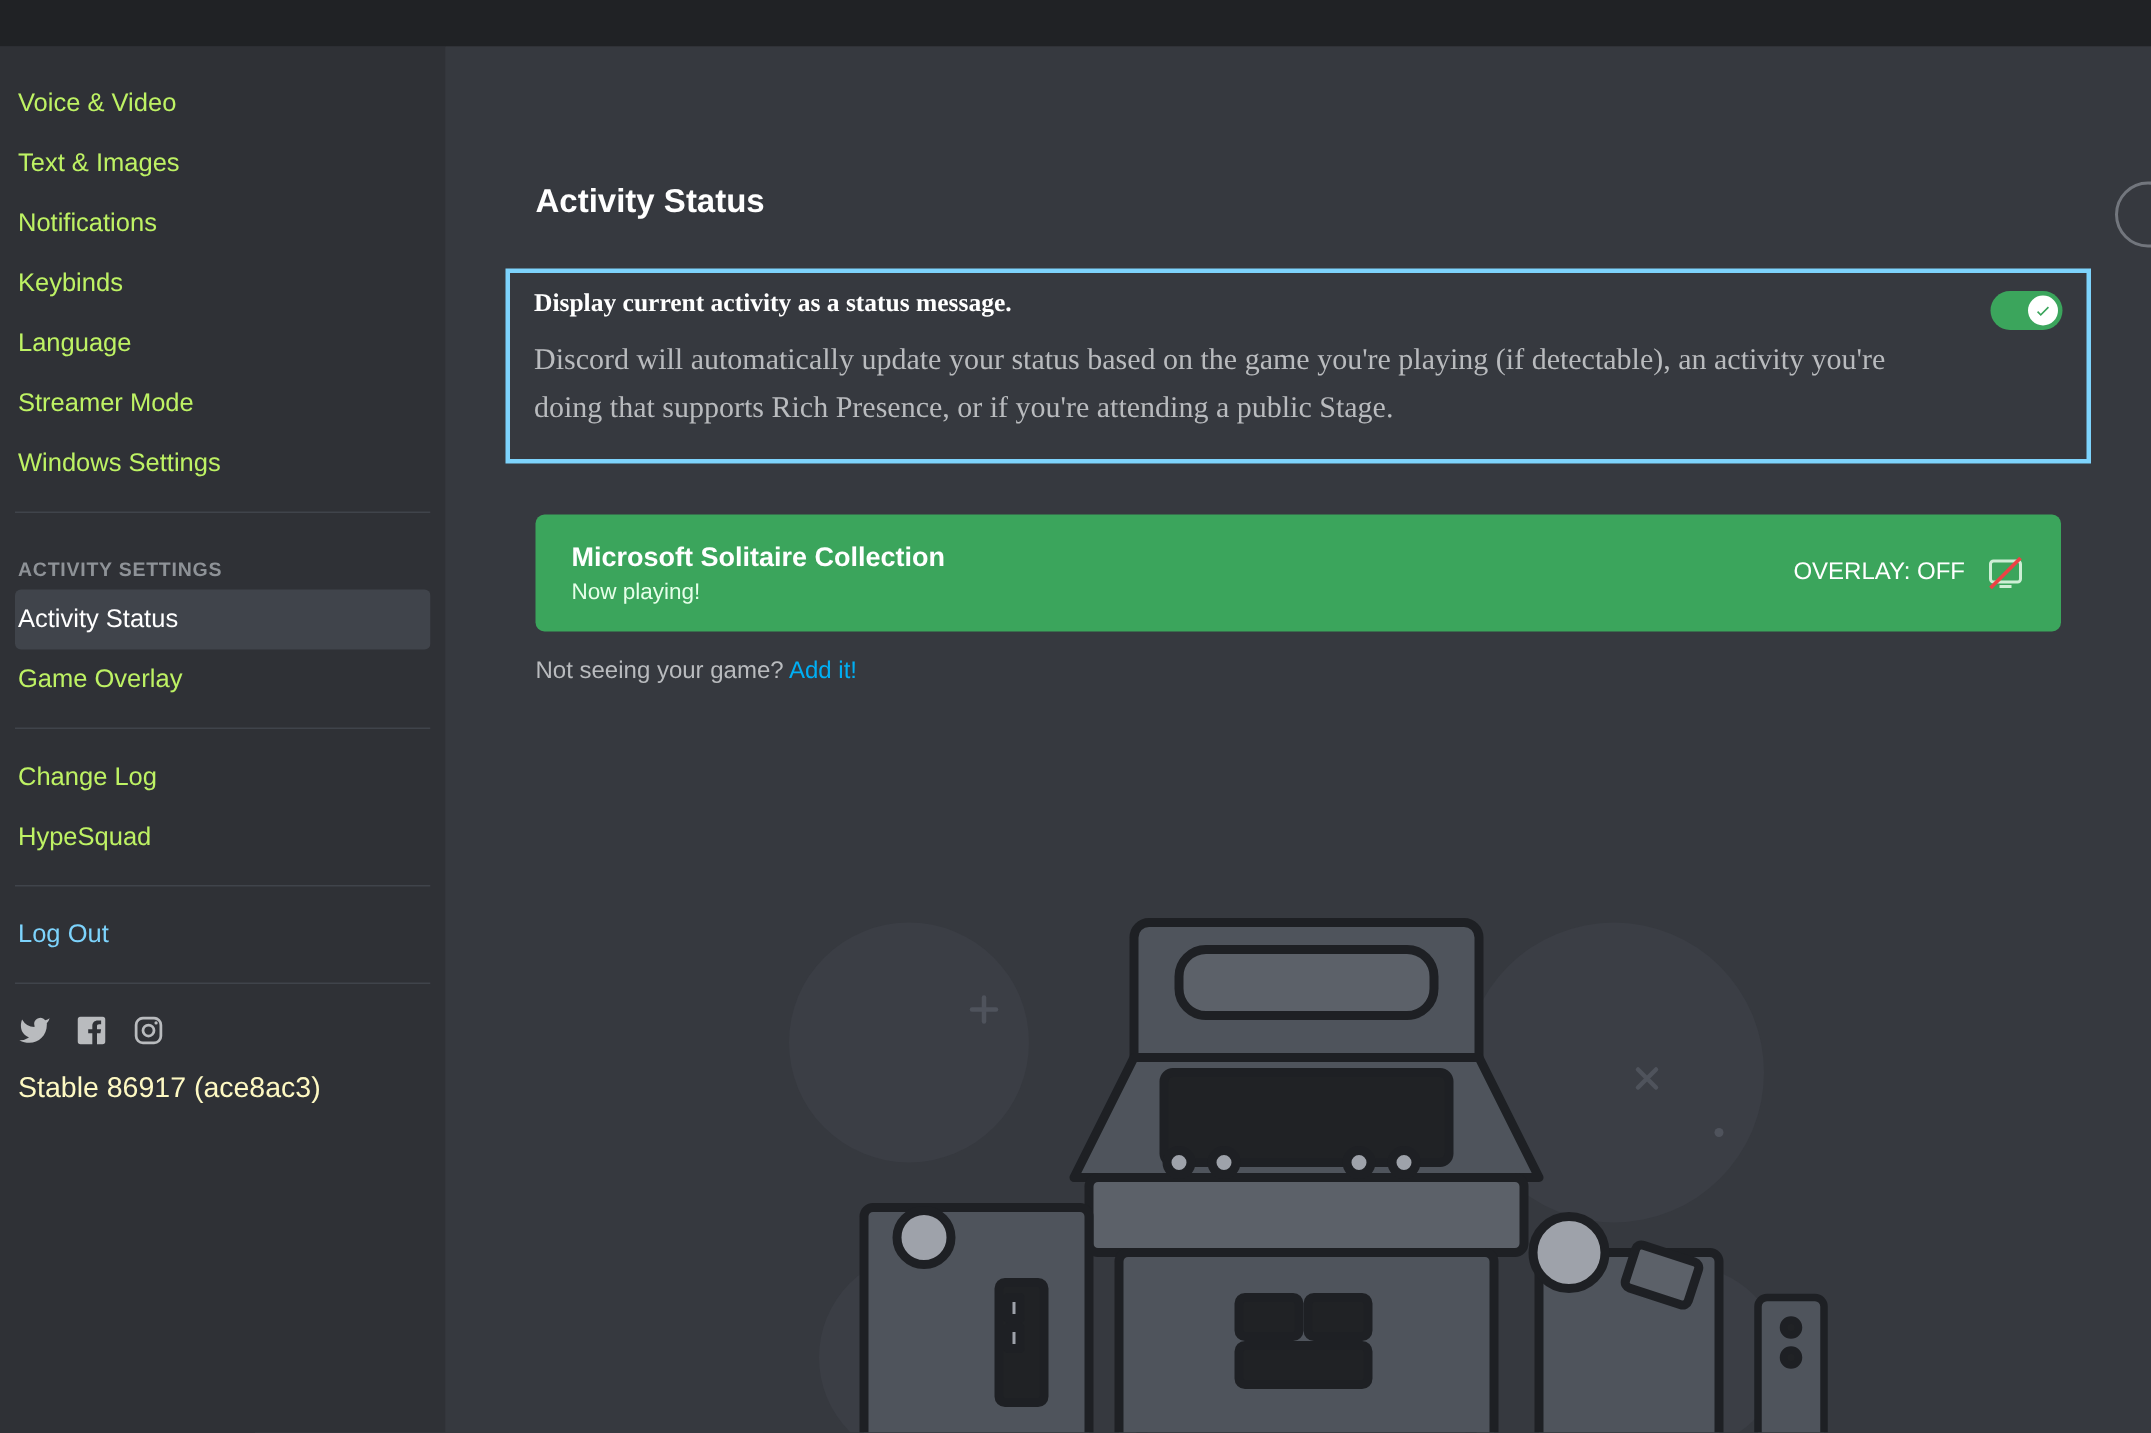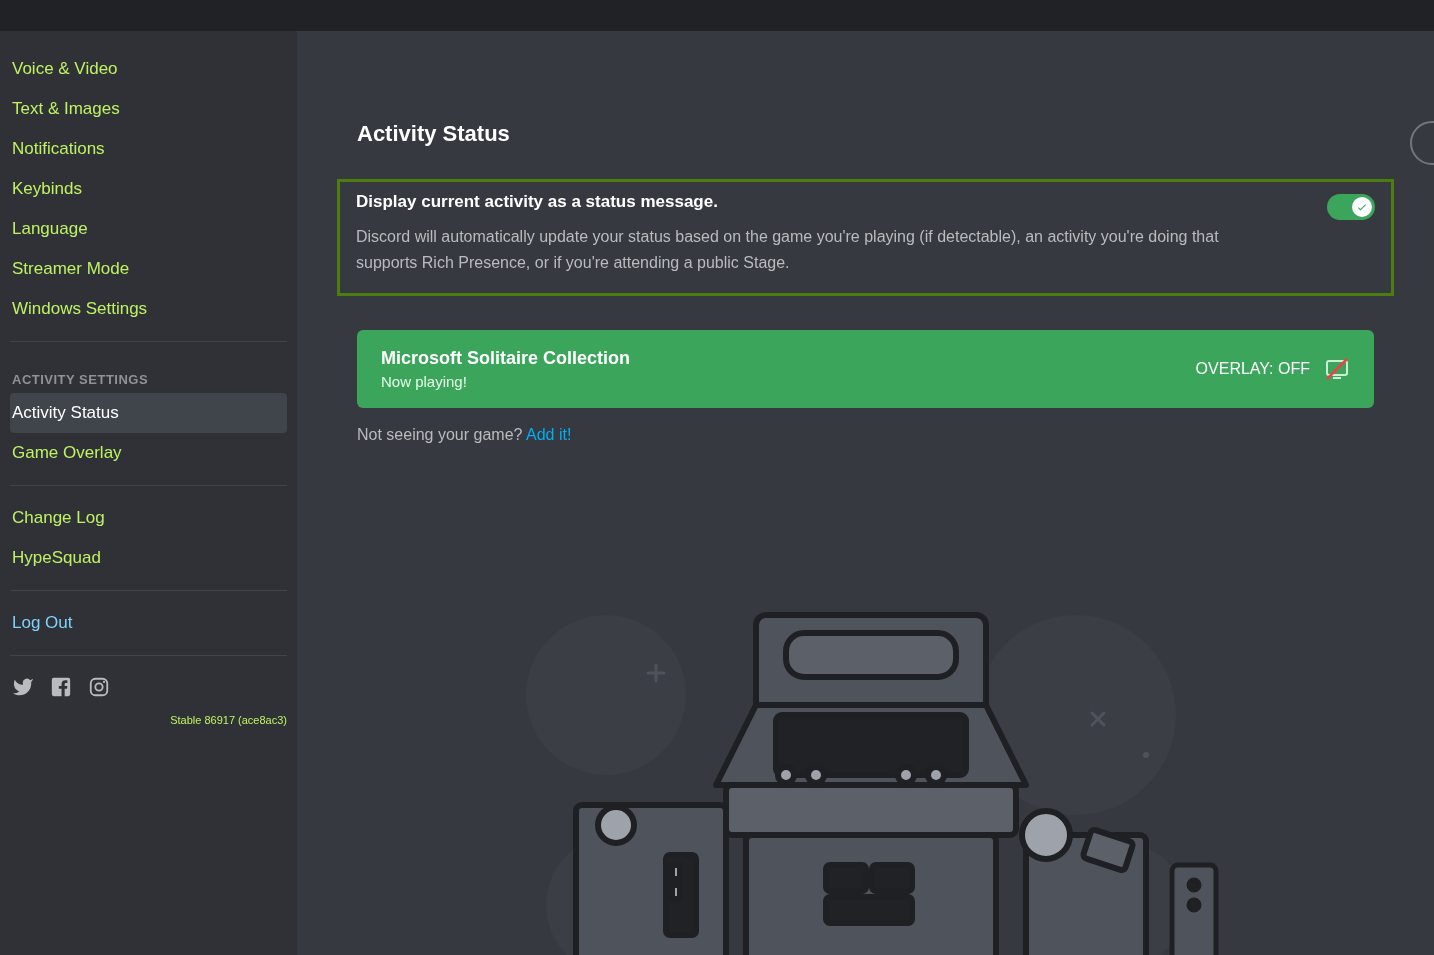--- a/index.html
+++ b/index.html
@@ -8,27 +8,27 @@
   .main { display:flex; height:calc(100% - 31px); }
   .sidebar { width:297px; background:#2f3136; padding:0 10px 0 10px; display:flex; flex-direction:column; }
   .side-scroll { flex:1; overflow:hidden; }
   .side-item { color:#bef264; font-size:17px; padding:10px 8px 10px 2px; border-radius:4px; cursor:pointer; }
   .side-item.selected { background:#40444b; color:#fff; }
   .side-header { color:#8e9297; font-size:13px; font-weight:700; letter-spacing:.5px; padding:18px 0 6px 2px; }
   .divider { height:1px; background:#40444b; margin:12px 0; }
   .logout { color:#7dd3fc; }
   .socials { display:flex; gap:16px; padding:8px 0 12px 2px; color:#b9bbbe; }
   .socials svg { width:22px; height:22px; fill:#b9bbbe; }
-  .version { color:#bef264; font-size:11px; padding-left:2px;text-align:right; }
+  .version { color:#fef9c3; font-size:19px; padding-left:2px; }
   .content { flex:1; background:#36393f; position:relative; padding:90px 60px 0 60px; overflow:hidden; }
   .page-title { color:#fff; font-size:22px; font-weight:700; margin-bottom:32px; }
-  .highlight-box { border:3px solid #4d7c0f; padding:10px 16px 18px 16px; margin-left:-20px; margin-right:-20px; margin-bottom:34px;}
+  .highlight-box { border:3px solid #7dd3fc; padding:10px 16px 18px 16px; margin-left:-20px; margin-right:-20px; margin-bottom:34px;font-family:Liberation Serif, serif;}
   .setting-row { display:flex; align-items:flex-start; justify-content:space-between; gap:20px; }
   .setting-label { color:#fff; font-size:17px; font-weight:600; margin-bottom:12px; }
-  .setting-desc { color:#b9bbbe; font-size:16px; line-height:1.6; max-width:920px; }
+  .setting-desc { color:#b9bbbe; font-size:20px; line-height:1.6; max-width:920px; }
   .toggle { width:48px; height:26px; background:#3ba55c; border-radius:14px; position:relative; flex-shrink:0; margin-top:2px;}
   .toggle-knob { width:20px; height:20px; background:#fff; border-radius:50%; position:absolute; top:3px; right:3px; display:flex; align-items:center; justify-content:center; }
   .toggle-knob svg { width:12px; height:12px; }
   .game-card { background:#3ba55c; border-radius:6px; padding:18px 24px; display:flex; align-items:center; justify-content:space-between; margin-bottom:18px;}
   .game-left .game-name { color:#fff; font-size:18px; font-weight:700; margin-bottom:4px;}
   .game-left .game-sub { color:#e6ffe9; font-size:15px; }
   .game-right { display:flex; align-items:center; gap:14px; color:#fff; font-size:16px; font-weight:500; }
   .overlay-icon { width:26px; height:26px; position:relative; }
   .not-seeing { color:#b9bbbe; font-size:16px; }
   .not-seeing a { color:#00aff4; text-decoration:none; cursor:pointer;}

